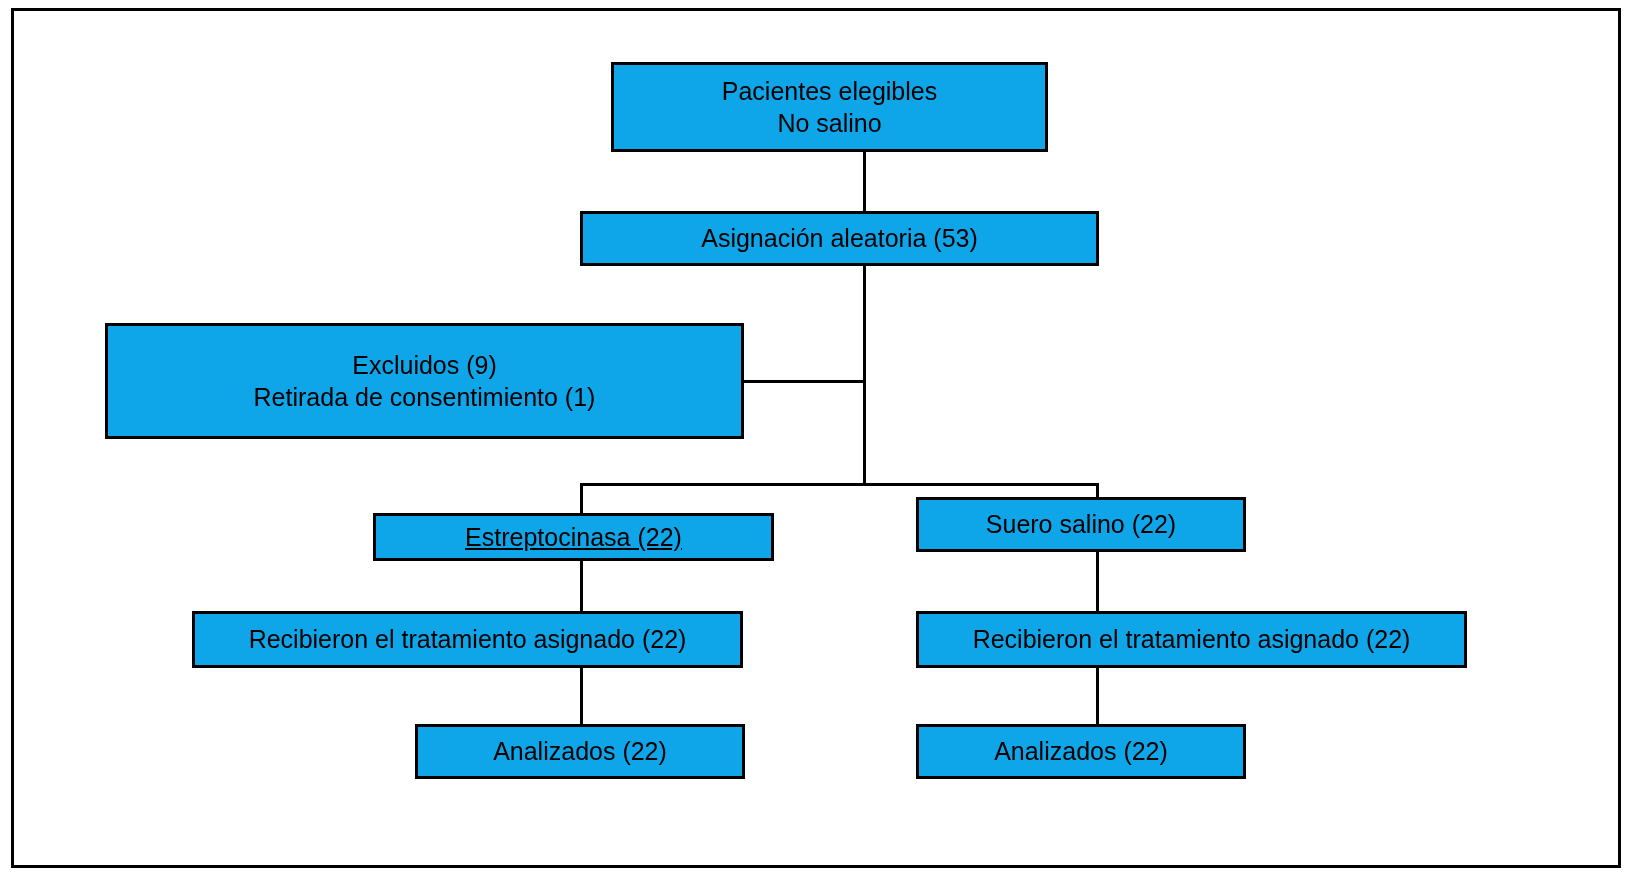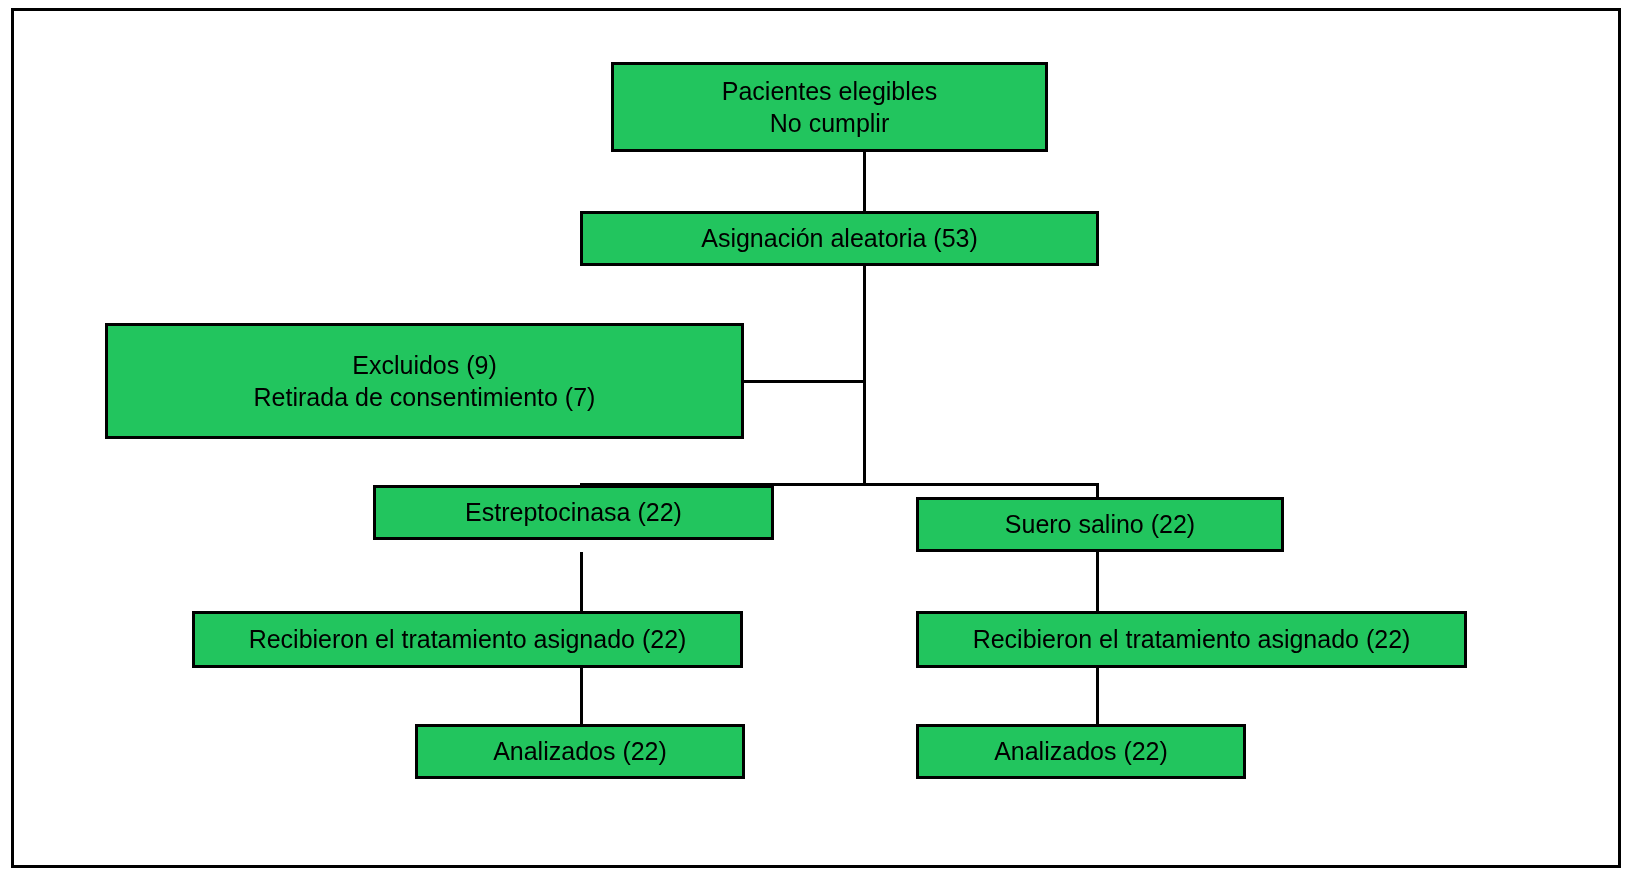--- a/index.html
+++ b/index.html
@@ -26,21 +26,21 @@
     width: 1610px;
     height: 860px;
     border: 3px solid #000000;
     box-sizing: border-box;
     background: #ffffff;
   }
   .node {
     position: absolute;
     border: 3px solid #000000;
     box-sizing: border-box;
-    background: #22c55e;
+    background: #0ea5e9;
     display: flex;
     flex-direction: column;
     align-items: center;
     justify-content: center;
     z-index: 3;
   }
   .node .line {
     font-size: 25px;
     color: #000000;
     line-height: 1.30;
@@ -77,37 +77,37 @@
   <div class="conn v" style="left:580px; top:552px; height:82px;"></div>
 
   <div class="conn v" style="left:580px; top:668px; height:86px;"></div>
 
   <div class="conn v" style="left:1096px; top:552px; height:82px;"></div>
 
   <div class="conn v" style="left:1096px; top:668px; height:86px;"></div>
 
   <div class="node" style="left:611px; top:62px; width:437px; height:90px;">
     <div class="line">Pacientes elegibles</div>
-    <div class="line">No cumplir</div>
+    <div class="line">No salino</div>
   </div>
 
   <div class="node" style="left:570px; top:211px; width:519px; height:55px;margin-left:10px;">
     <div class="line">Asignación aleatoria (53)</div>
   </div>
 
   <div class="node" style="left:105px; top:323px; width:639px; height:116px;">
     <div class="line">Excluidos (9)</div>
-    <div class="line">Retirada de consentimiento (7)</div>
+    <div class="line">Retirada de consentimiento (1)</div>
   </div>
 
-  <div class="node" style="left:373px; top:485px; width:401px; height:55px;">
+  <div class="node" style="left:373px; top:513px; width:401px; height:48px;text-decoration:underline;">
     <div class="line">Estreptocinasa (22)</div>
   </div>
 
-  <div class="node" style="left:916px; top:497px; width:368px; height:55px;justify-content:center;">
+  <div class="node" style="left:916px; top:497px; width:330px; height:55px;justify-content:center;">
     <div class="line">Suero salino (22)</div>
   </div>
 
   <div class="node" style="left:192px; top:611px; width:551px; height:57px;">
     <div class="line">Recibieron el tratamiento asignado (22)</div>
   </div>
 
   <div class="node" style="left:916px; top:611px; width:551px; height:57px;">
     <div class="line">Recibieron el tratamiento asignado (22)</div>
   </div>

